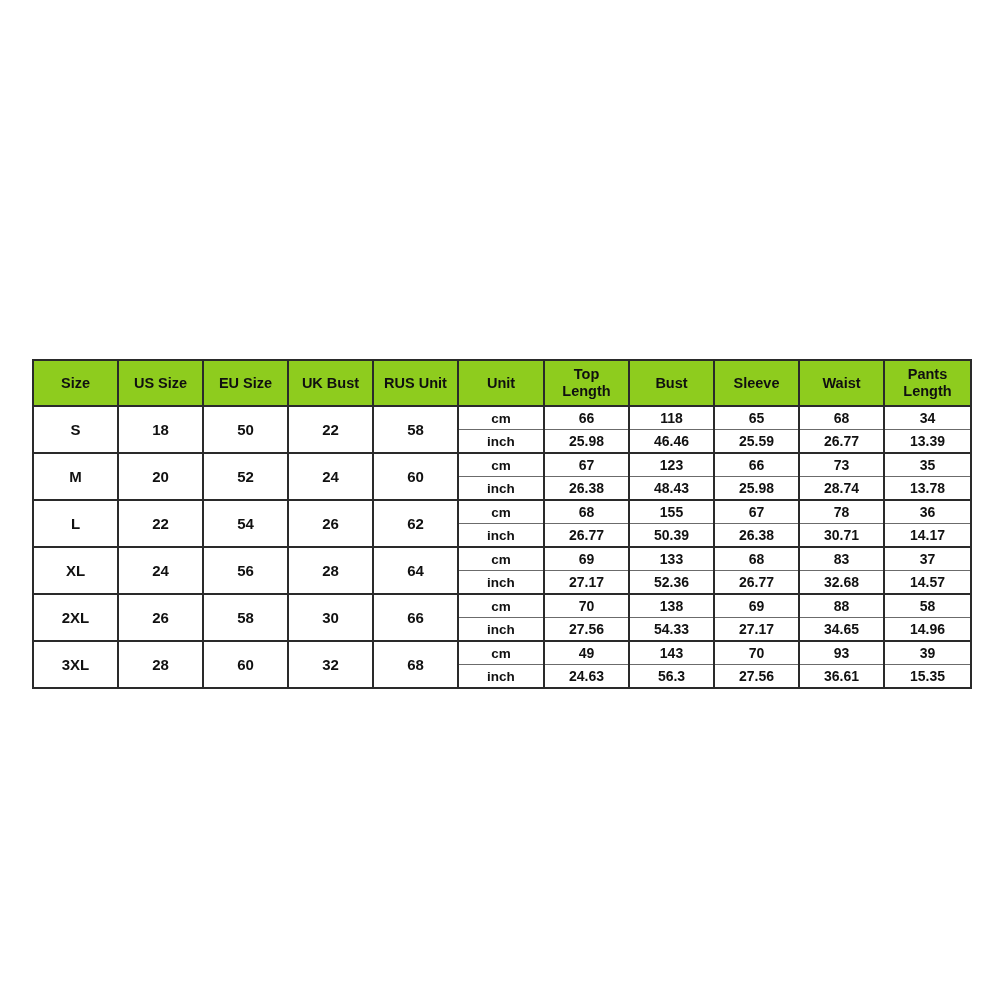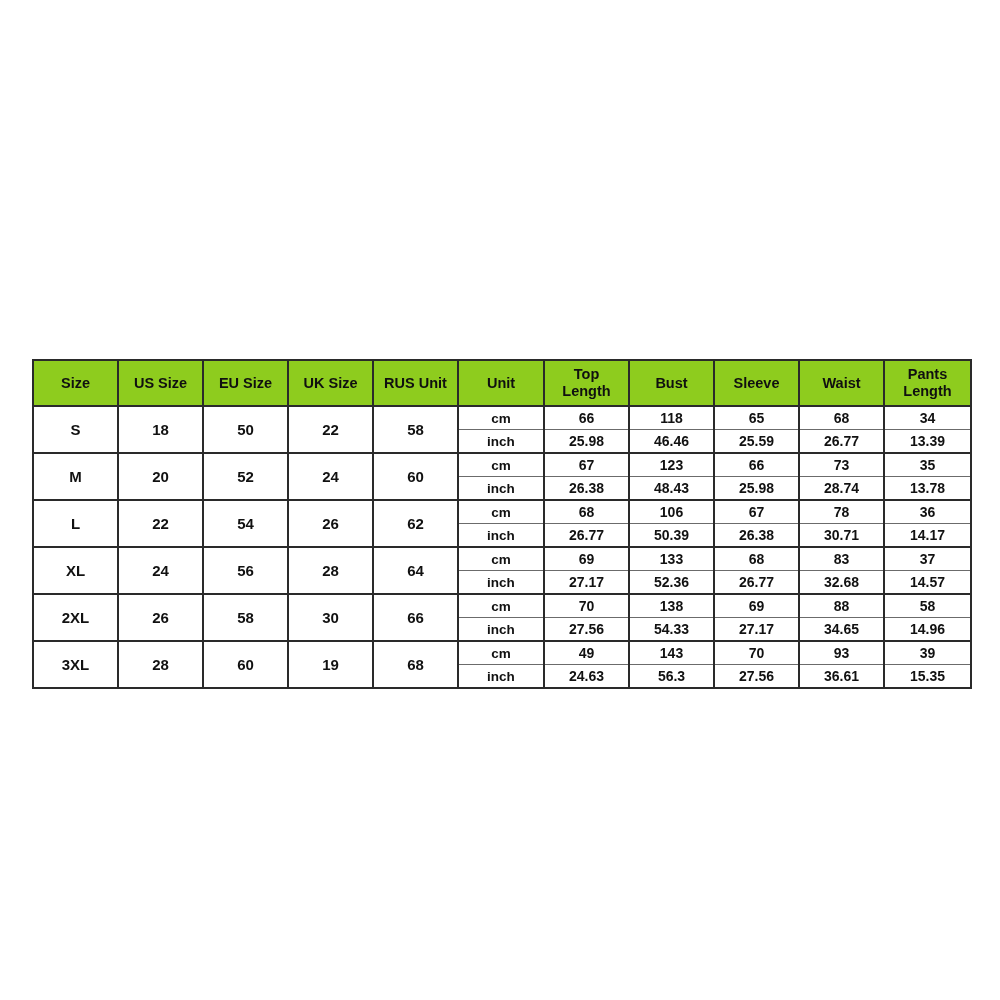--- a/index.html
+++ b/index.html
@@ -116,21 +116,21 @@
         <col class="c-bust">
         <col class="c-sleeve">
         <col class="c-waist">
         <col class="c-pants">
     </colgroup>
     <thead>
       <tr class="head-row">
         <th>Size</th>
         <th>US Size</th>
         <th>EU Size</th>
-        <th>UK Size</th>
+        <th>UK Bust</th>
         <th>RUS Unit</th>
         <th>Unit</th>
         <th>
           <span>Top</span><br>
           <span>Length</span>
         </th>
         <th>Bust</th>
         <th>Sleeve</th>
         <th>Waist</th>
         <th>
@@ -184,21 +184,21 @@
           <td class="meas-cell last">13.78</td>
         </tr>
         <tr class="row-cm">
           <td class="size-cell" rowspan="2">L</td>
           <td class="size-cell" rowspan="2">22</td>
           <td class="size-cell" rowspan="2">54</td>
           <td class="size-cell" rowspan="2">26</td>
           <td class="size-cell" rowspan="2">62</td>
           <td class="unit-cell">cm</td>
           <td class="meas-cell">68</td>
-          <td class="meas-cell">106</td>
+          <td class="meas-cell">155</td>
           <td class="meas-cell">67</td>
           <td class="meas-cell">78</td>
           <td class="meas-cell last">36</td>
         </tr>
         <tr class="row-inch">
           <td class="unit-cell">inch</td>
           <td class="meas-cell">26.77</td>
           <td class="meas-cell">50.39</td>
           <td class="meas-cell">26.38</td>
           <td class="meas-cell">30.71</td>
@@ -243,21 +243,21 @@
           <td class="meas-cell">27.56</td>
           <td class="meas-cell">54.33</td>
           <td class="meas-cell">27.17</td>
           <td class="meas-cell">34.65</td>
           <td class="meas-cell last">14.96</td>
         </tr>
         <tr class="row-cm">
           <td class="size-cell" rowspan="2">3XL</td>
           <td class="size-cell" rowspan="2">28</td>
           <td class="size-cell" rowspan="2">60</td>
-          <td class="size-cell" rowspan="2">19</td>
+          <td class="size-cell" rowspan="2">32</td>
           <td class="size-cell" rowspan="2">68</td>
           <td class="unit-cell">cm</td>
           <td class="meas-cell">49</td>
           <td class="meas-cell">143</td>
           <td class="meas-cell">70</td>
           <td class="meas-cell">93</td>
           <td class="meas-cell last">39</td>
         </tr>
         <tr class="row-inch last-row">
           <td class="unit-cell">inch</td>

